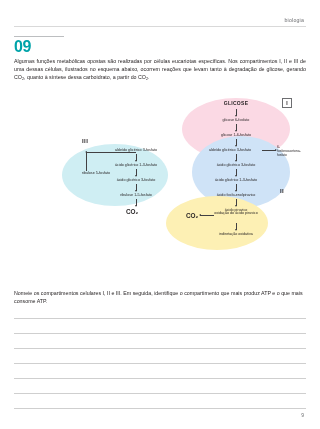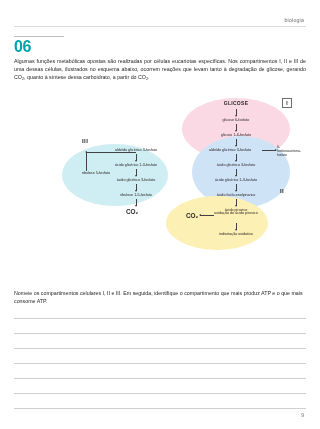--- a/index.html
+++ b/index.html
@@ -207,21 +207,21 @@
 </style>
 </head>
 <body>
 
 <div class="page">
 
   <div class="header-label">biologia</div>
   <div class="header-rule"></div>
 
   <div class="q-underline"></div>
-  <div class="q-num">06</div>
+  <div class="q-num">09</div>
 
   <div class="q-text">
     Algumas funções metabólicas opostas são realizadas por células eucariotas específicas. Nos compartimentos
     I, II e III de uma dessas células, ilustrados no esquema abaixo, ocorrem reações que levam tanto à degradação
     de glicose, gerando CO<span class="sub">2</span>, quanto à síntese dessa carboidrato, a partir do CO<span class="sub">2</span>.
   </div>
 
   <div class="diagram">
 
     <div class="blob blob-pink" style="left:168px; top:6px;  width:108px; height:62px;"></div>

